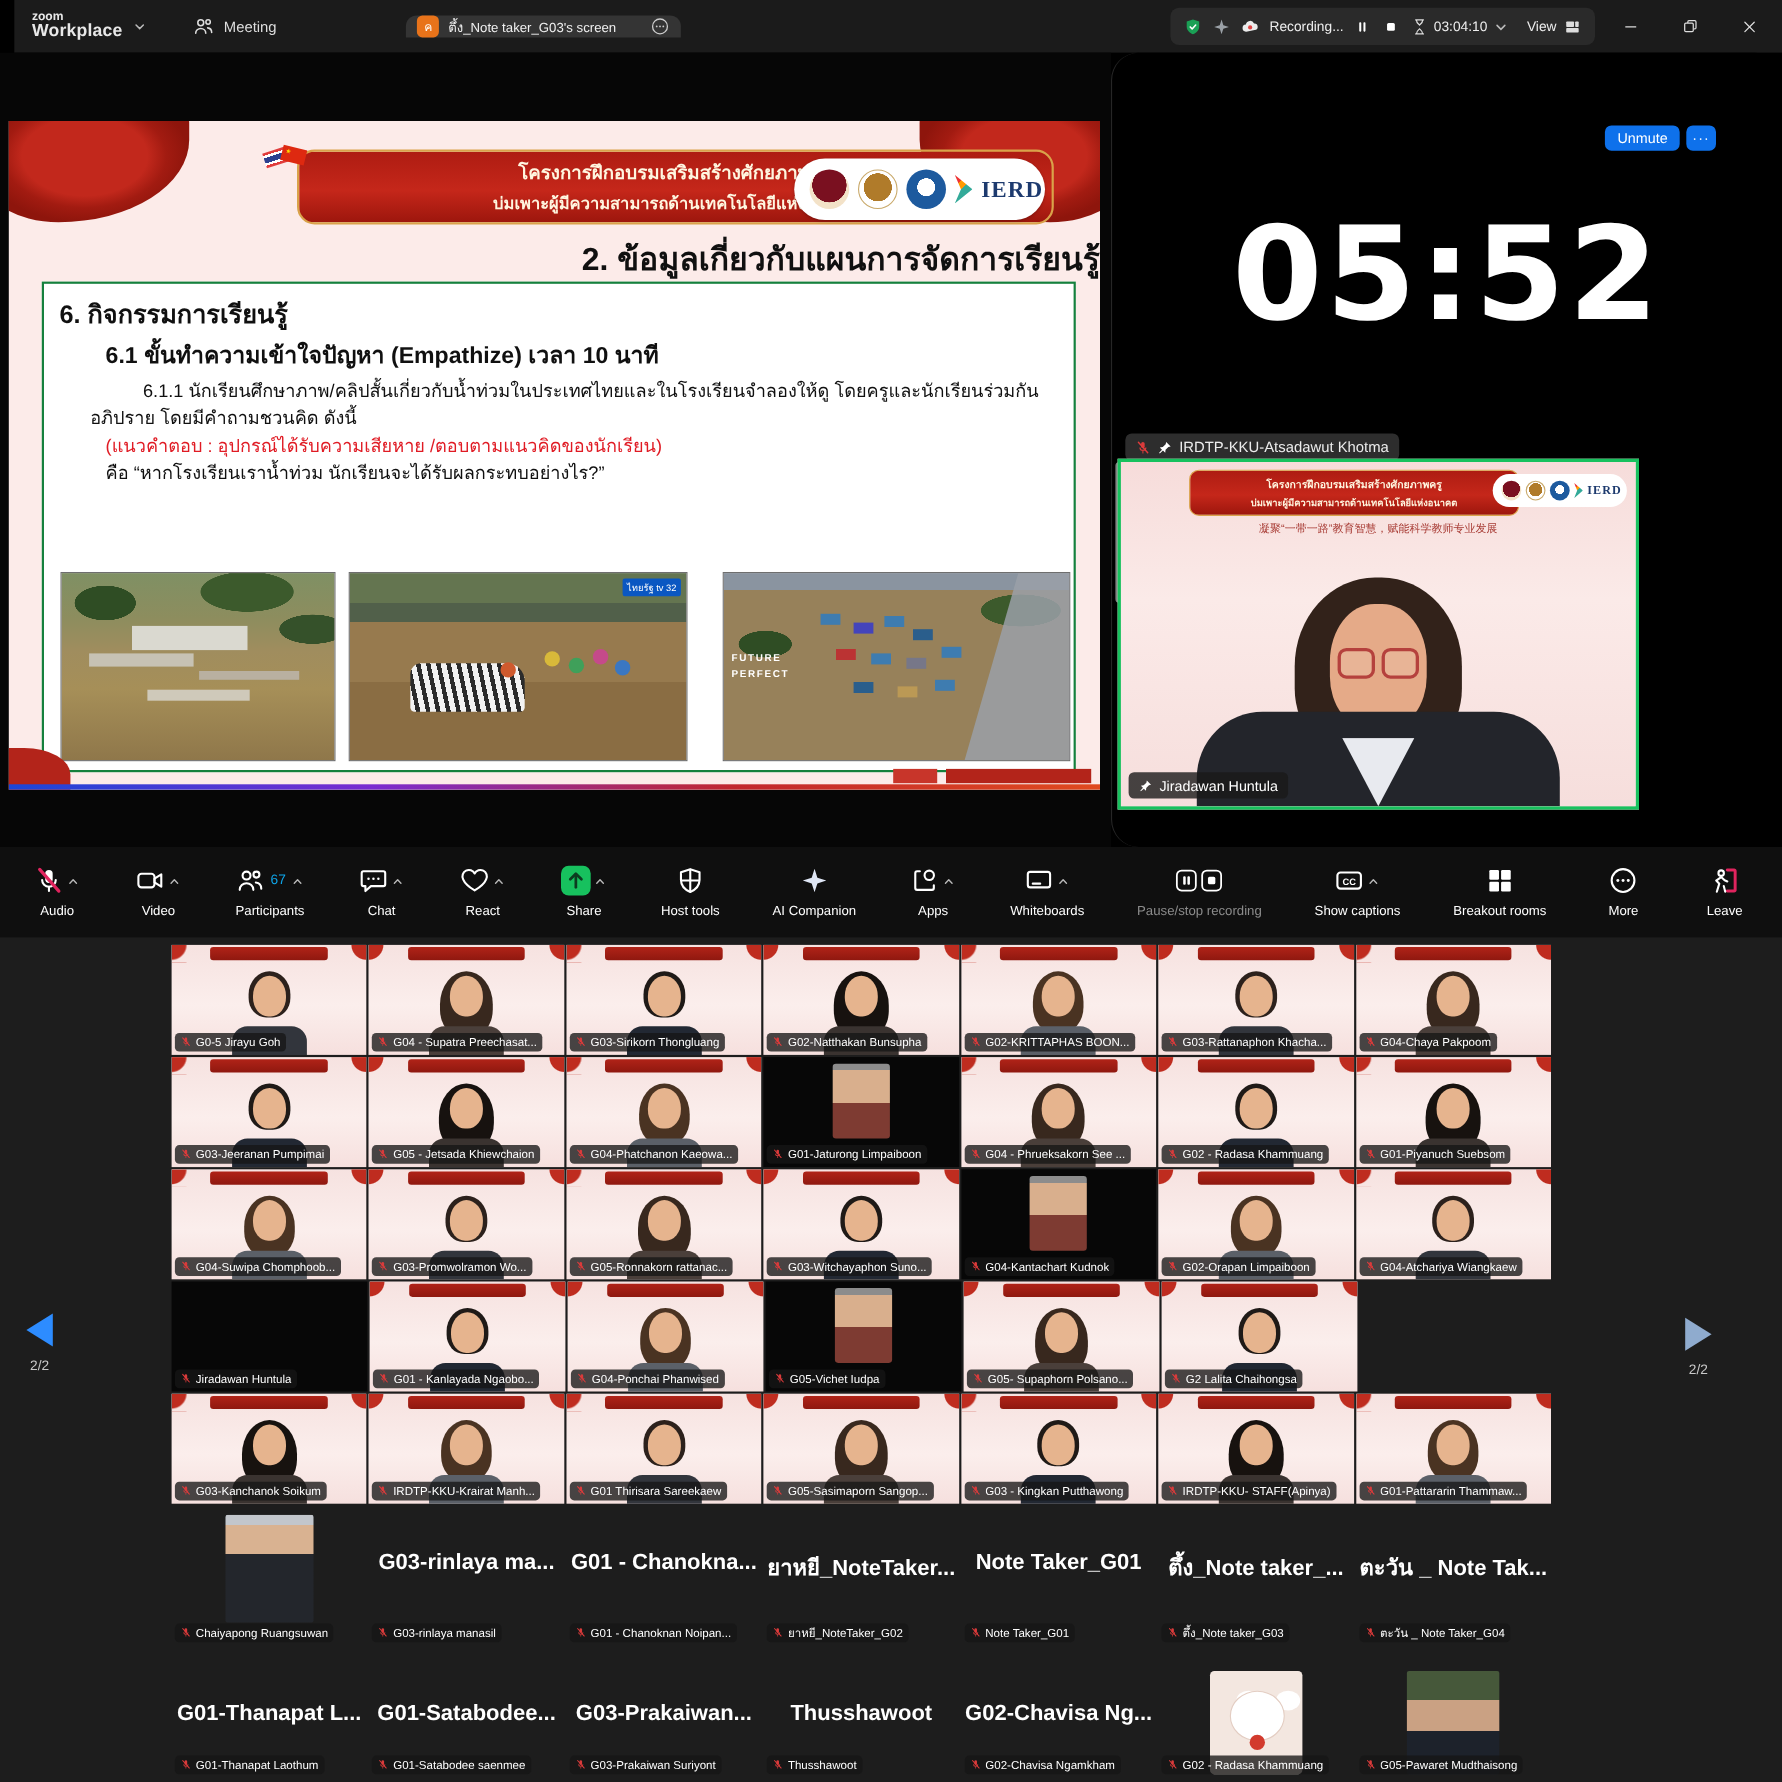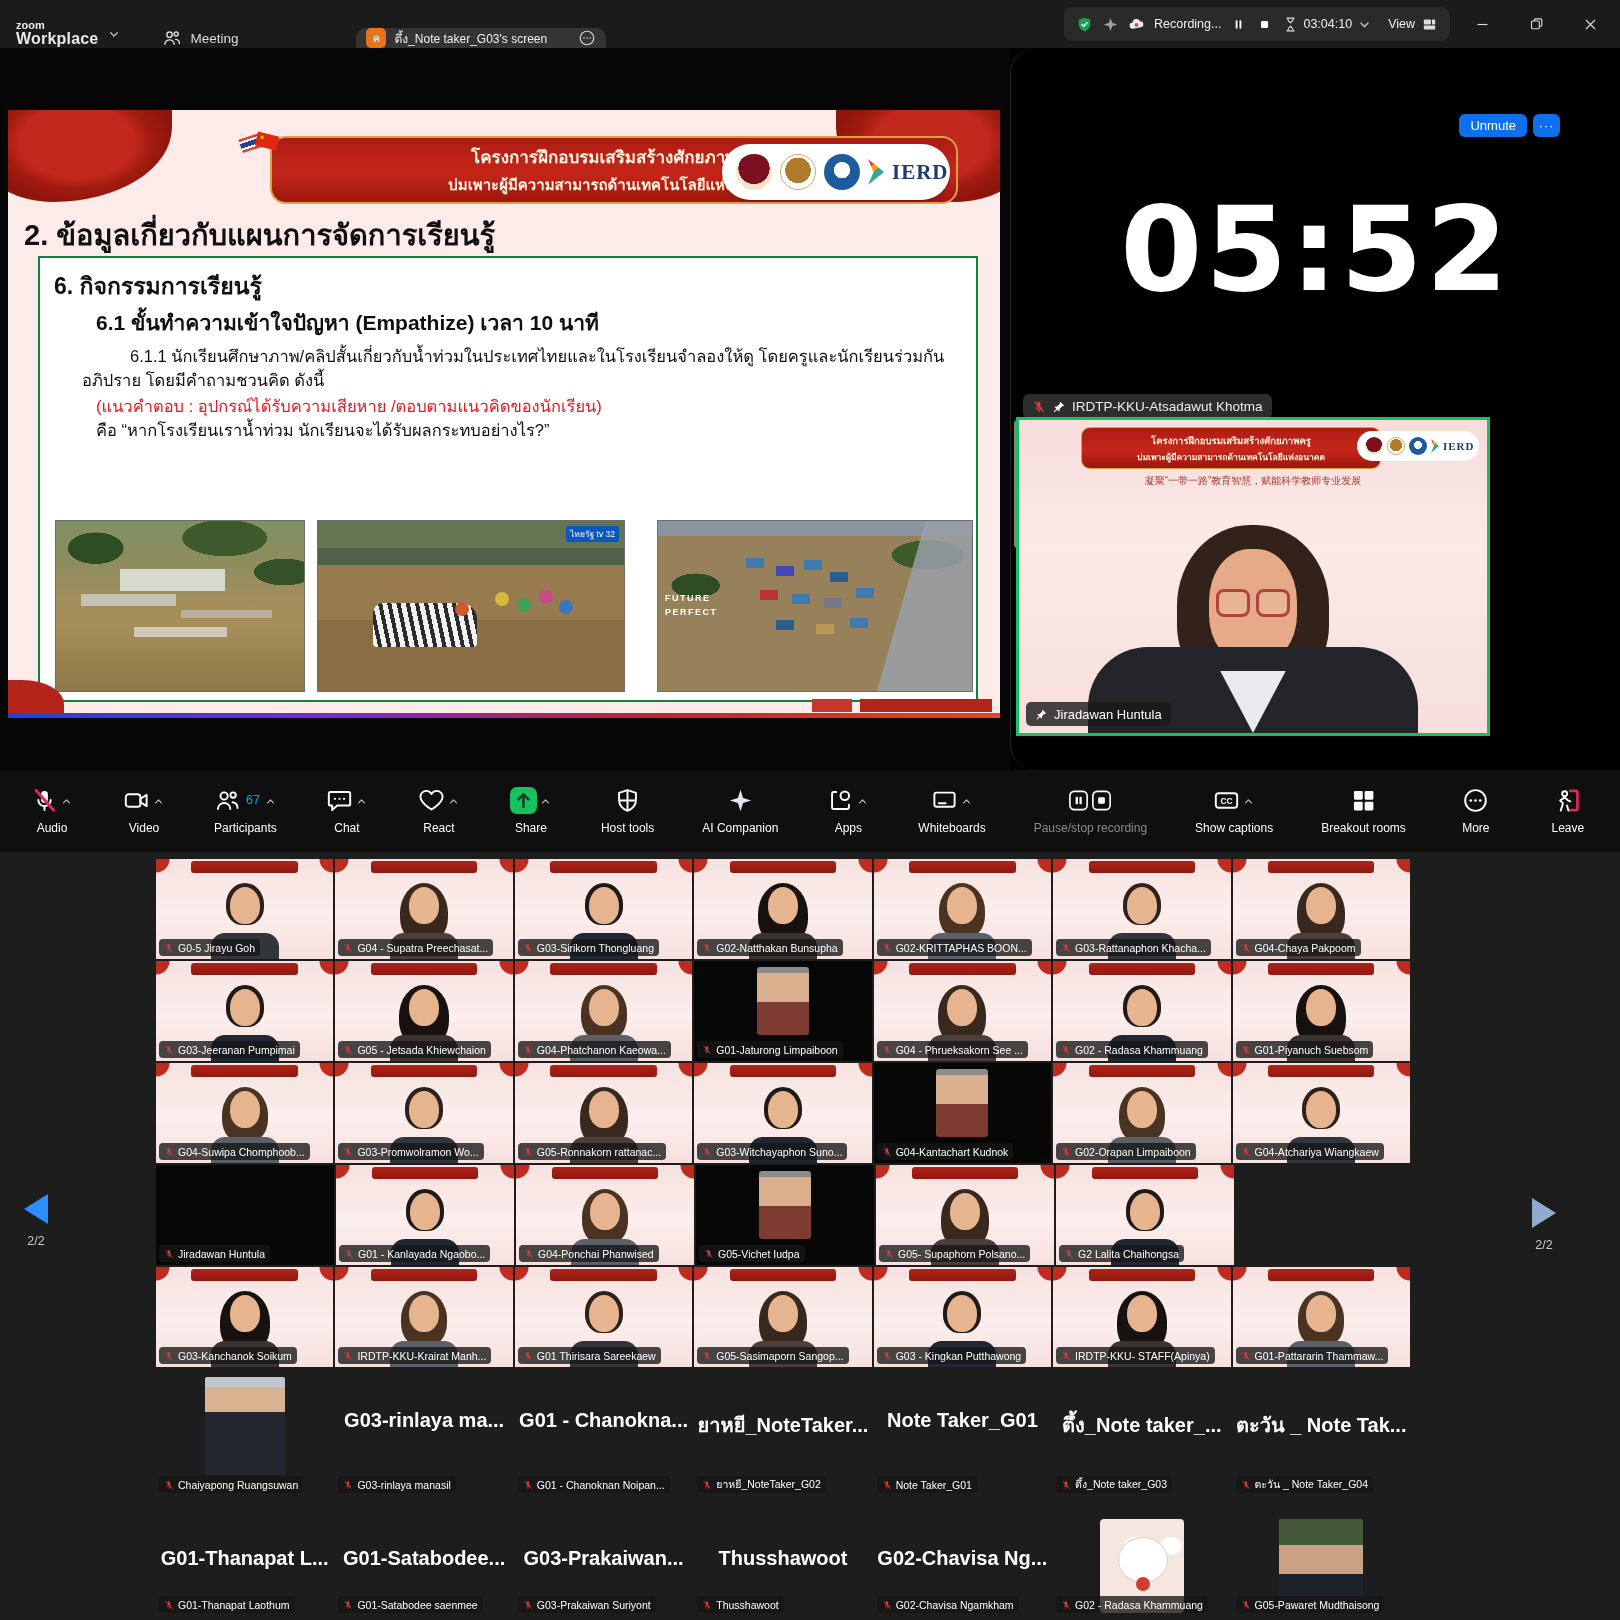--- a/index.html
+++ b/index.html
@@ -1,20 +1,20 @@
 <!DOCTYPE html>
 <html><head>
 <meta charset="utf-8">
 <style>
   * { margin:0; padding:0; box-sizing:border-box; }
   html,body { width:1620px; height:1620px; overflow:hidden; background:#000;
     font-family:"Liberation Sans","DejaVu Sans",sans-serif; }
 
   
-  .titlebar { height:48px; background:#1b1b1b; display:flex; align-items:flex-end; color:#e8e8e8; }
+  .titlebar { height:48px; background:#1b1b1b; display:flex; align-items:center; color:#e8e8e8;margin-left:13px; }
   .logo-block { display:flex; align-items:center; gap:8px; padding:0 14px 0 16px; }
   .logo-txt { line-height:1.05; }
   .logo-txt .l1 { font-size:11px; font-weight:bold; }
   .logo-txt .l2 { font-size:16px; font-weight:bold; letter-spacing:.2px; }
   .chev-dn svg { width:16px; height:16px; display:block; }
   .meeting-tab { display:flex; align-items:center; gap:8px; padding:0 26px; font-size:13.5px; color:#ddd; }
   .meeting-tab svg { width:20px; height:20px; }
   .share-tab { margin-left:92px; width:250px; background:#343434; border-radius:10px 10px 0 0;
     display:flex; align-items:center; gap:8px; padding:0 10px; }
   .share-badge { width:20px; height:20px; border-radius:5px; background:#e8731a; color:#fff;
@@ -58,21 +58,21 @@
     clip-path:polygon(50% 0,61% 38%,98% 38%,68% 60%,79% 96%,50% 74%,21% 96%,32% 60%,2% 38%,39% 38%); }
   .logos-box { position:absolute; right:50px; top:34px; width:228px; height:56px; background:#fff; border-radius:28px;
     display:flex; align-items:center; gap:8px; padding:0 14px; box-shadow:0 1px 3px rgba(0,0,0,.25); }
   .lg { width:36px; height:36px; border-radius:50%; flex:none; }
   .lg1 { background:radial-gradient(circle at 50% 40%,#7a1020 55%,#f3e2c8 56%); }
   .lg2 { background:radial-gradient(circle at 50% 45%,#b07b2a 50%,#fff 51%); border:1px solid #c9a96a; }
   .lg3 { background:radial-gradient(circle at 50% 45%,#fff 30%,#1d5a9e 31%); }
   .ierd-mark { width:16px; height:26px; flex:none;
     background:linear-gradient(135deg,#e33 25%,#f90 25% 45%,#3a9 45% 70%,#36c 70%); clip-path:polygon(0 0,100% 50%,0 100%,35% 50%); }
   .ierd-txt { font-family:"Liberation Serif","DejaVu Serif",serif; font-size:21px; font-weight:bold; color:#1d3a6e; letter-spacing:1px; }
-  .slide-title { position:absolute; left:0; right:0; top:102px; text-align:left; font-size:29px; font-weight:bold; color:#101010;margin-left:16px; }
+  .slide-title { position:absolute; left:0; right:0; top:102px; text-align:right; font-size:29px; font-weight:bold; color:#101010;margin-left:16px; }
   .content-box { position:absolute; left:30px; top:146px; width:940px; height:446px; background:#fff; border:2px solid #15803d; color:#101010; }
   .cb-h1 { font-size:23px; font-weight:bold; margin:10px 0 2px 14px; }
   .cb-h2 { font-size:21px; font-weight:bold; margin:2px 0 6px 56px; }
   .cb-p  { font-size:16.5px; line-height:1.45; margin:0 18px 0 56px; }
   .cb-p.first { text-indent:48px; margin-left:42px; }
   .cb-red { color:#e01b24; margin-top:2px; }
   .photos { position:absolute; left:0; top:262px; width:100%; height:176px; }
   .photo { position:absolute; top:0; height:172px; border:1px solid #6e6e6e; overflow:hidden; }
   .ph1 { left:15px; width:250px;
     background:radial-gradient(46px 26px at 16% 16%,#2f4d24 60%,transparent 61%),radial-gradient(70px 30px at 68% 10%,#3c5a2c 60%,transparent 61%),radial-gradient(50px 22px at 92% 30%,#35512a 60%,transparent 61%),linear-gradient(180deg,#7f9064 0%,#8d8d5e 24%,#a08d5e 42%,#a68f58 62%,#8f774a 100%); }

